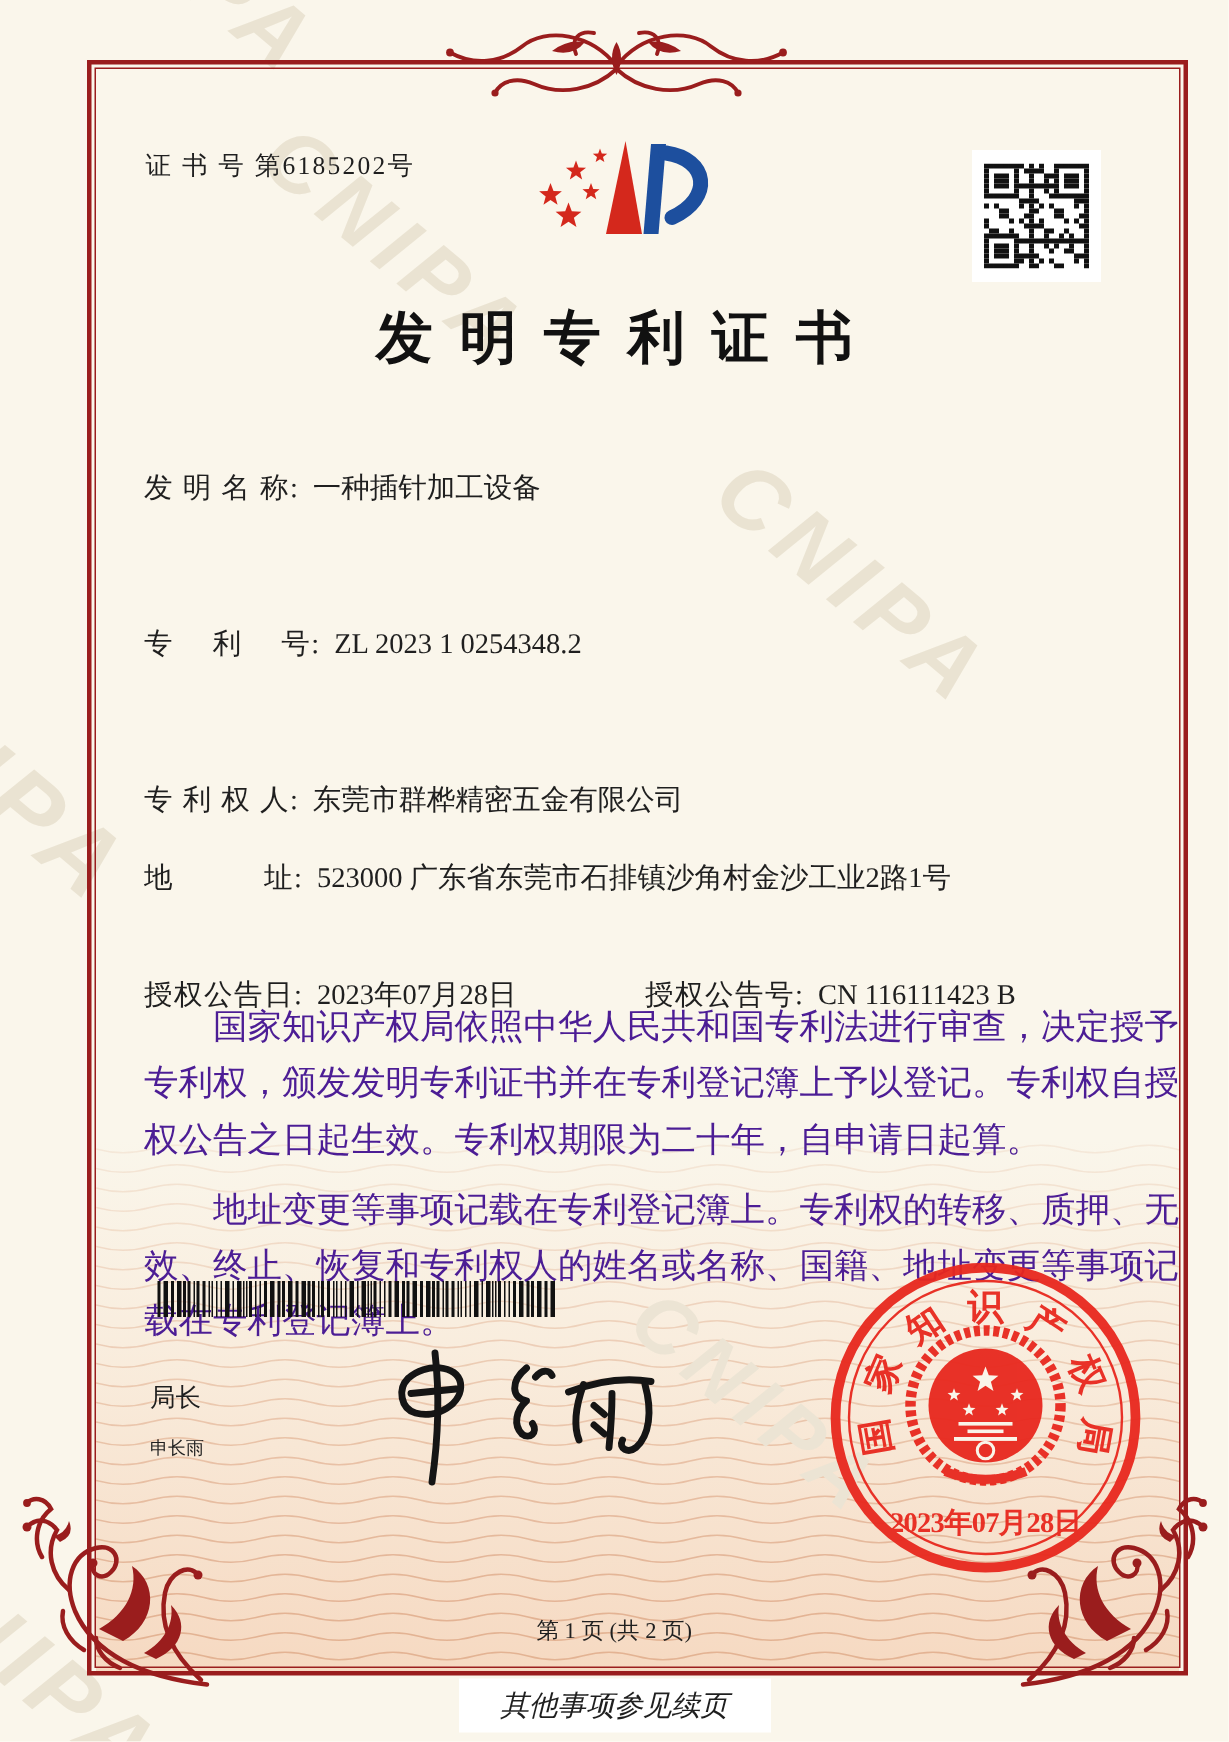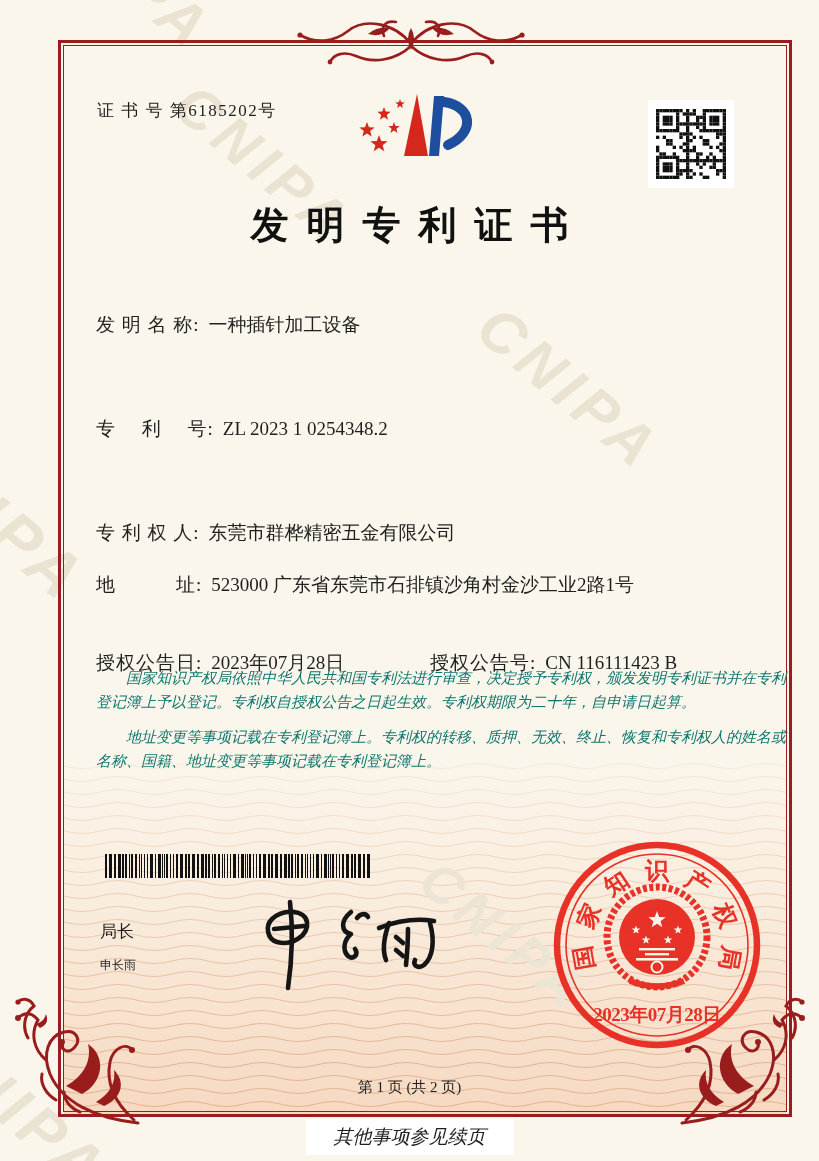--- a/index.html
+++ b/index.html
@@ -62,21 +62,21 @@
   }
   
   .field-row{position:absolute;left:96px;font-size:19px;z-index:6;white-space:nowrap;}
   .field-row .lab{letter-spacing:1px;}
   .field-row .val{margin-left:9px;}
   .pair2{position:absolute;left:334px;top:0;}
   .fr1{top:312px;} .fr2{top:364px;} .fr3{top:416px;} .fr4{top:468px;}
   .fr5{top:520px;} .fr6{top:572px;} .fr7{top:650px;width:660px;}
   
   .paras{position:absolute;left:96px;top:666px;width:692px;z-index:6;
-         font-size:15px;line-height:1.62;font-style:italic;color:#0f766e;}
+         font-size:23px;line-height:1.62;color:#4c1d95;}
   .paras p{margin:0 0 10px 0;text-indent:2em;}
   
   .barcode{position:absolute;left:105px;top:854px;height:24px;width:272px;display:flex;z-index:6;}
   .barcode span{display:block;height:100%;background:#111;}
   
   .signer-title{position:absolute;left:100px;top:920px;font-size:17px;z-index:6;
     font-family:"Liberation Sans","DejaVu Sans",sans-serif;}
   .signer-name{position:absolute;left:100px;top:957px;font-size:12px;z-index:6;
     font-family:"Liberation Sans","DejaVu Sans",sans-serif;}
   .signature{position:absolute;left:248px;top:892px;z-index:6;}

